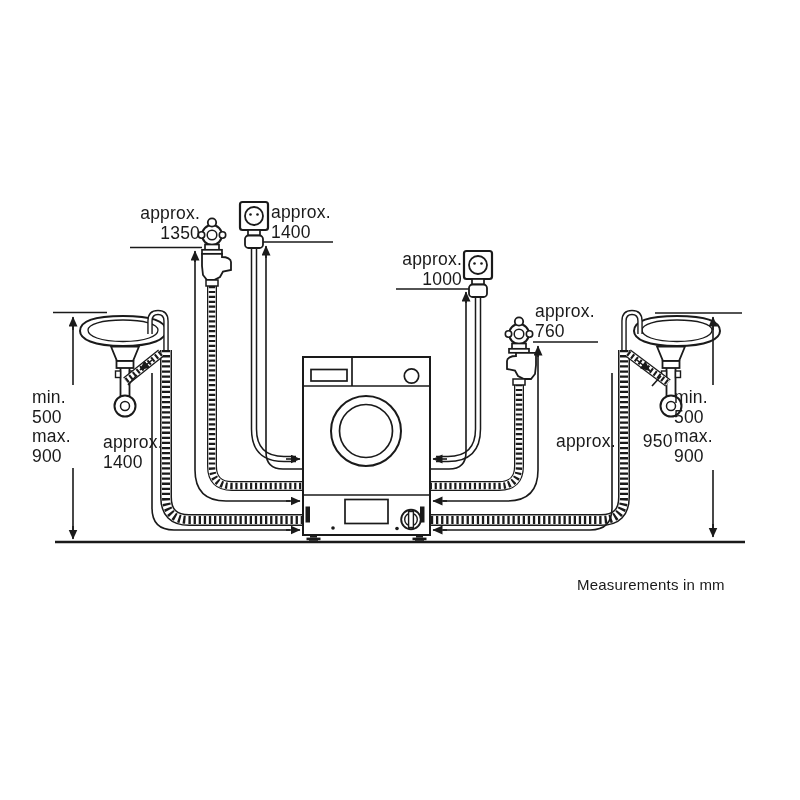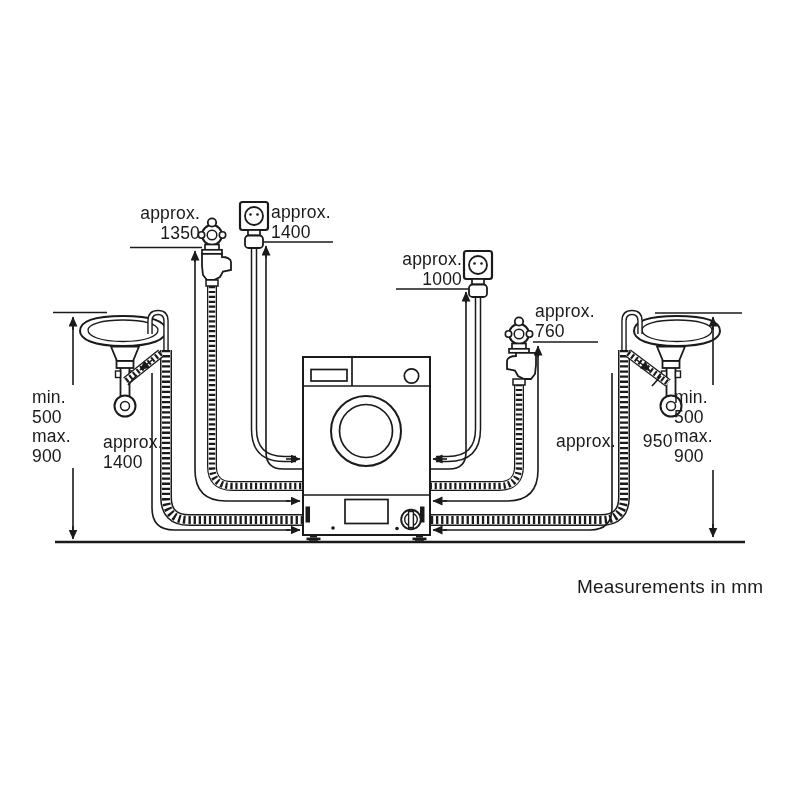--- a/index.html
+++ b/index.html
@@ -10,21 +10,21 @@
     font-family:"Liberation Sans", sans-serif; color:var(--line); overflow:hidden;
   }
   #stage svg { position:absolute; left:0; top:0; color:var(--line); }
   .label {
     position:absolute; white-space:pre-line;
     font-size:17.5px; line-height:19.5px; letter-spacing:0.2px; color:var(--line);
   }
   .label.right { text-align:right; }
   .label.center { text-align:left; }
   .label.split-words { word-spacing:22px; }
-  .footer-label { position:absolute; font-size:19px; color:var(--line); letter-spacing:0.2px; }
+  .footer-label { position:absolute; font-size:15px; color:var(--line); letter-spacing:0.2px; }
 </style>
 </head>
 <body>
 
 <div id="stage">
 
 <svg width="800" height="800" viewBox="0 0 800 800">
   <defs>
     <marker id="ah" markerWidth="12" markerHeight="10" refX="9.5" refY="4.5" orient="auto" markerUnits="userSpaceOnUse">
       <path d="M0,0 L10,4.5 L0,9 Z" fill="#1a1a1a"></path>

